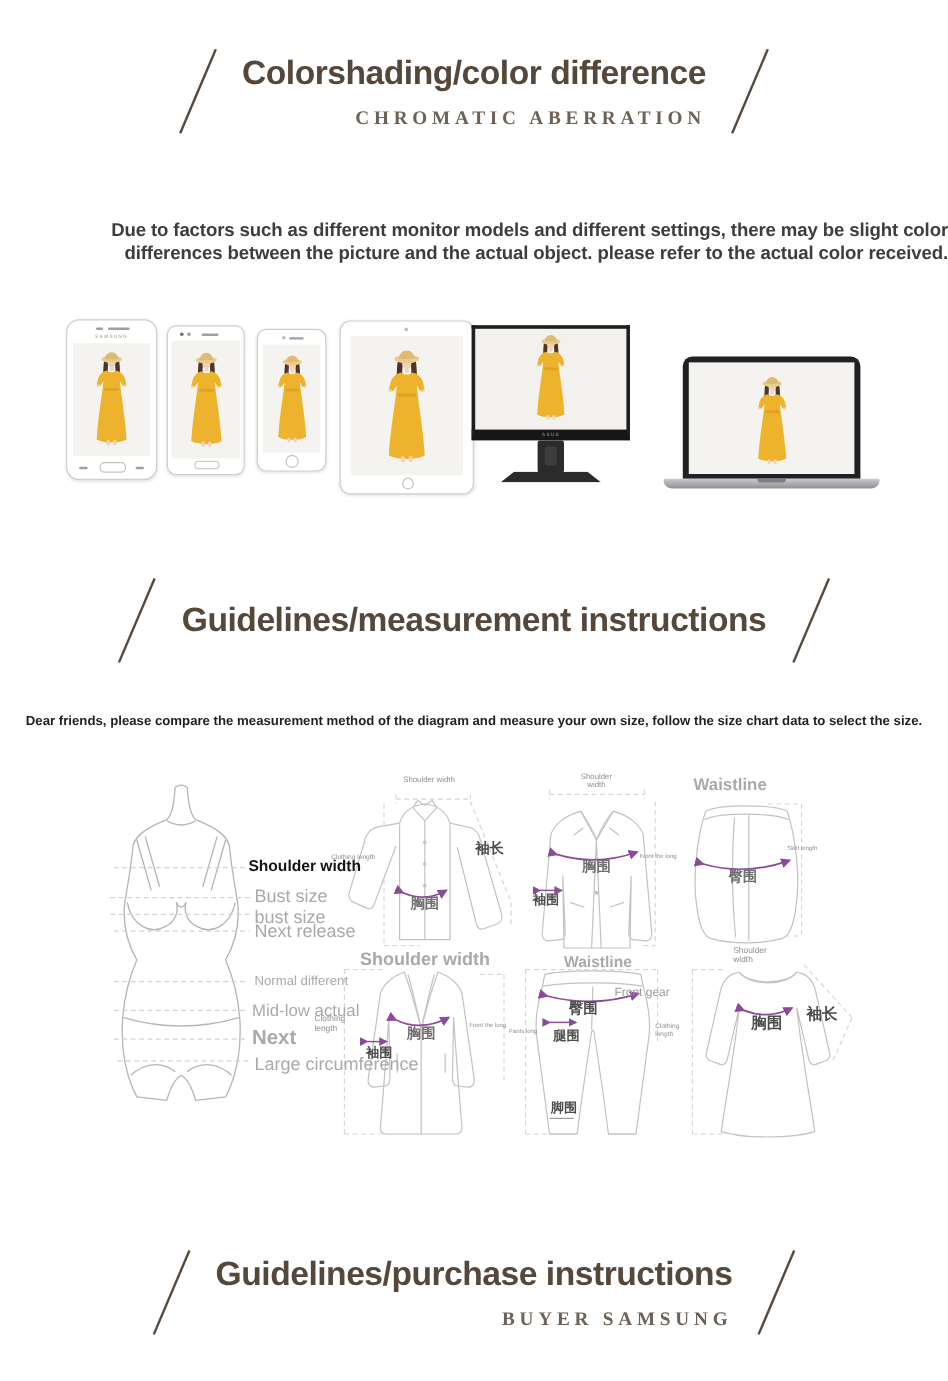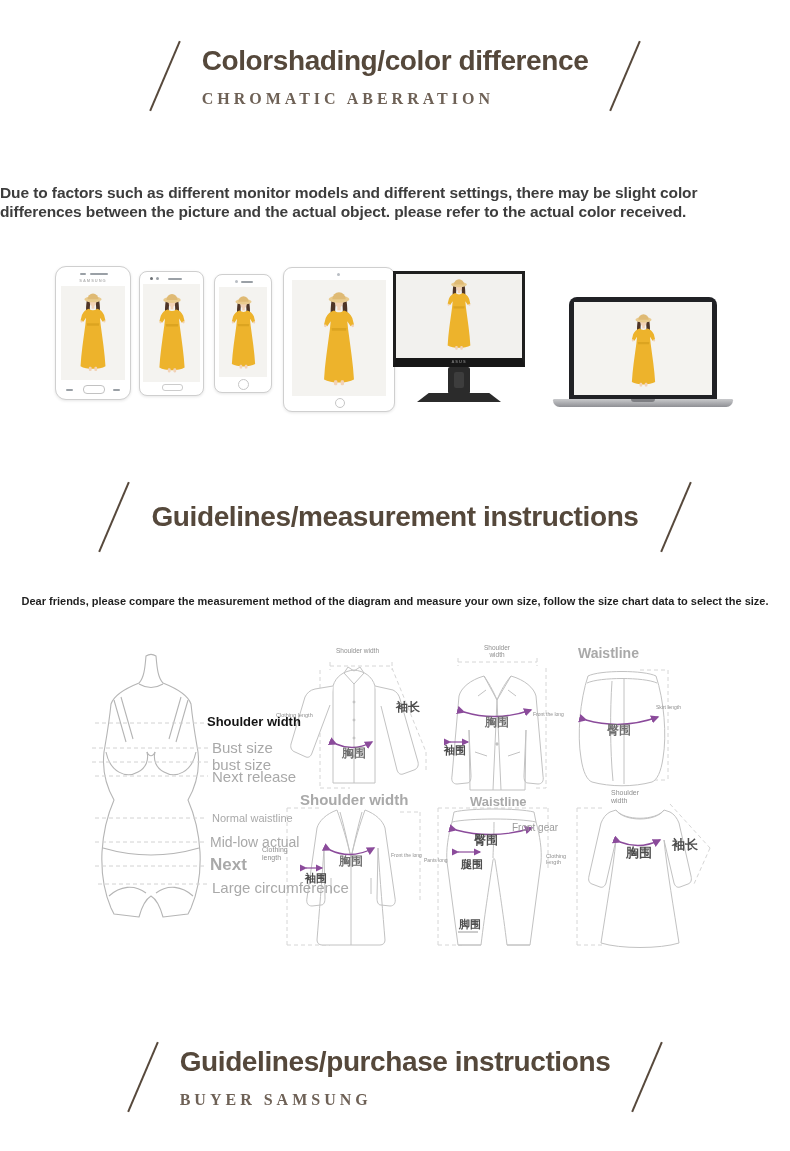--- a/index.html
+++ b/index.html
@@ -3,26 +3,26 @@
 <meta charset="utf-8">
 <style>
   html,body{margin:0;padding:0;background:#fff}
   .page{position:relative;width:790px;height:1151px;background:#fff;overflow:hidden;
         font-family:"Liberation Sans",sans-serif}
 
   
   .section-header{position:absolute;left:0;width:100%;display:flex;align-items:center;
                   justify-content:center;gap:36px}
   .slash{width:2px;height:76px;background:#57493c;transform:rotate(23deg);flex:0 0 auto}
-  .hdr-text{text-align:left}
+  .hdr-text{text-align:right}
   .hdr-title{font-size:28px;font-weight:bold;color:#55483b;letter-spacing:-0.4px}
   .hdr-sub{margin-top:13px;font-family:"Liberation Serif",serif;font-size:16px;
            font-weight:600;color:#6e6156;letter-spacing:4px}
 
-  .disclaimer{position:absolute;top:184px;left:0;width:100%;text-align:left;
+  .disclaimer{position:absolute;top:184px;left:0;width:100%;text-align:right;
               font-size:15.5px;font-weight:bold;color:#3d3d3d;line-height:1.22;letter-spacing:-0.1px}
   .note{position:absolute;top:595px;left:0;width:100%;text-align:center;
         font-size:11px;font-weight:bold;color:#1f1f1f}
 
   
   .device{position:absolute;background:#fff;border:1px solid #cfcfcf;
           box-shadow:0 1px 3px rgba(0,0,0,.10)}
   .screen{position:absolute;background:#f4f3f0;display:flex;align-items:flex-end;
           justify-content:center;overflow:hidden}
   .bar{position:absolute;background:#9aa0a6;border-radius:2px}
@@ -250,21 +250,21 @@
     <g stroke="#c2c2c2" fill="#ffffff" stroke-width="1" stroke-linejoin="round">
       <path d="M616,810 L610,812 C606,814 603,818 601,823 L589,876 C588,880 589,883 592,884 L600,887 C603,888 605,886 606,883 L616,840 C613,870 606,910 601,943 C620,949 660,949 679,943 C674,910 667,870 664,840 L674,883 C675,886 677,888 680,887 L688,884 C691,883 692,880 691,876 L679,823 C677,818 674,814 670,812 L664,810 C656,822 624,822 616,810 Z"></path>
       <path d="M616,810 C624,821 656,821 664,810" fill="none"></path>
     </g>
     <path d="M620,842 Q640,850 660,840" stroke="#8b4b9b" stroke-width="1.4" fill="none" marker-start="url(#ah)" marker-end="url(#ah)"></path>
   </svg>
 
   <div class="lbl" style="left:207px;top:715px;font-size:13px;font-weight:bold;color:#141414">Shoulder width</div>
   <div class="lbl g-lg wrap" style="left:212px;top:740px;width:86px">Bust size bust size</div>
   <div class="lbl g-lg" style="left:212px;top:769px">Next release</div>
-  <div class="lbl" style="left:212px;top:812px;font-size:11px;color:#a9a9a9">Normal waistline</div>
+  <div class="lbl" style="left:212px;top:812px;font-size:11px;color:#a9a9a9">Normal different</div>
   <div class="lbl" style="left:210px;top:835px;font-size:14px;color:#a9a9a9">Mid-low actual</div>
   <div class="lbl" style="left:210px;top:856px;font-size:17px;font-weight:bold;color:#a9a9a9">Next</div>
   <div class="lbl" style="left:212px;top:880px;font-size:15px;color:#a9a9a9">Large circumference</div>
 
   <div class="lbl tiny" style="left:336px;top:647px">Shoulder width</div>
   <div class="lbl tiny" style="left:276px;top:712px;font-size:5.5px">Clothing length</div>
   <div class="lbl cn-dark" style="left:396px;top:701px;font-size:12px">袖长</div>
   <div class="lbl cn" style="left:342px;top:747px">胸围</div>
 
   <div class="lbl tiny wrap" style="left:481px;top:644px;width:32px;text-align:center">Shoulder width</div>

